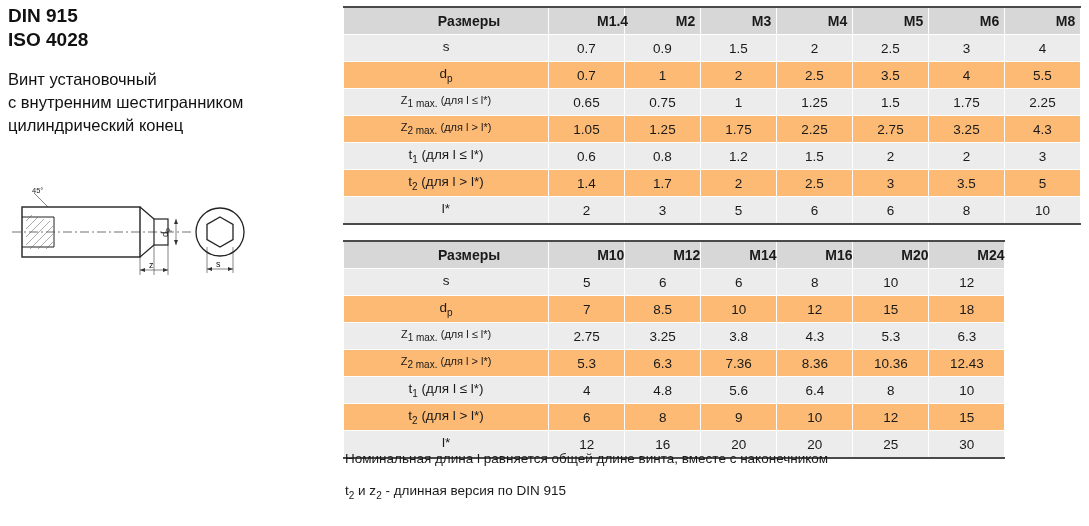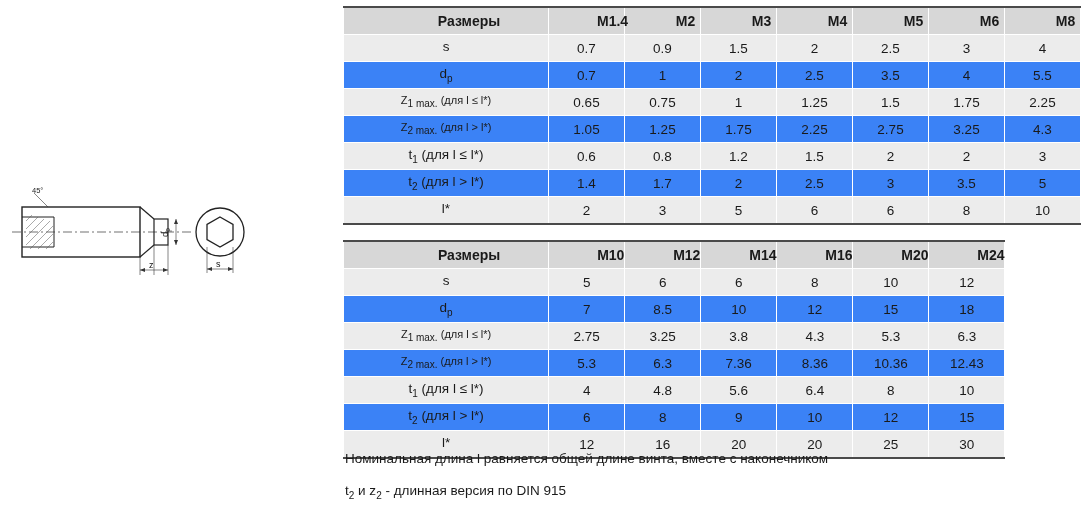--- a/index.html
+++ b/index.html
@@ -73,21 +73,21 @@
   }
   table.spec thead th {
     background: #d7d7d7;
     font-weight: bold;
     font-size: 14px;
     border-top: 2px solid #4a4a4a;
     border-bottom: 1px solid #ffffff;
     padding-left: 48px;
   }
   table.spec tbody tr.odd td { background: #ececec; }
-  table.spec tbody tr.even td { background: #3b82f6; }
+  table.spec tbody tr.even td { background: #fdba74; }
   table.spec tbody tr:last-child td { border-bottom: 2px solid #4a4a4a; }
   table.spec td.label, table.spec th.label {
     width: 205px;
   }
   table.spec .sub { font-size: 10px; vertical-align: sub; }
   table.spec .small { font-size: 11px; }
 
   
   .notes {
     position: absolute;
@@ -100,20 +100,29 @@
   .notes .note-main { margin-bottom: 14px; line-height: 18px; }
   .notes .note-line { line-height: 18px; margin-bottom: 2px; }
   .notes .sub { font-size: 10px; vertical-align: sub; }
 </style>
 </head>
 <body>
 
 <div class="page">
 
   <div class="left-panel">
+    <div class="std-title">
+      <div>DIN 915</div>
+      <div>ISO 4028</div>
+    </div>
+    <div class="desc">
+      <div>Винт установочный</div>
+      <div>с внутренним шестигранником</div>
+      <div>цилиндрический конец</div>
+    </div>
   </div>
 
   <div class="drawing">
     <svg width="340" height="100" viewBox="0 0 340 100">
 
       <line x1="4" y1="47" x2="185" y2="47" stroke="#333" stroke-width="0.7" stroke-dasharray="9,3,2,3"></line>
 
       <rect x="14" y="22" width="118" height="50" fill="none" stroke="#222" stroke-width="1.4"></rect>
 
       <line x1="14" y1="32" x2="46" y2="32" stroke="#222" stroke-width="1"></line>

